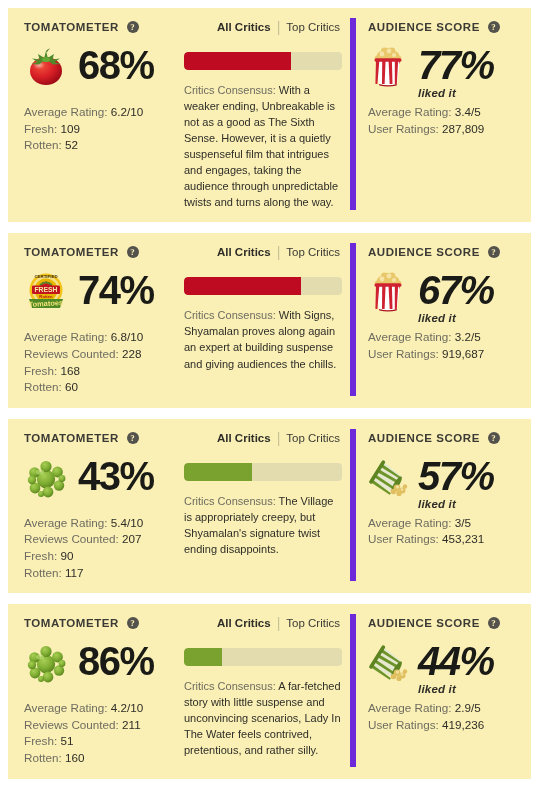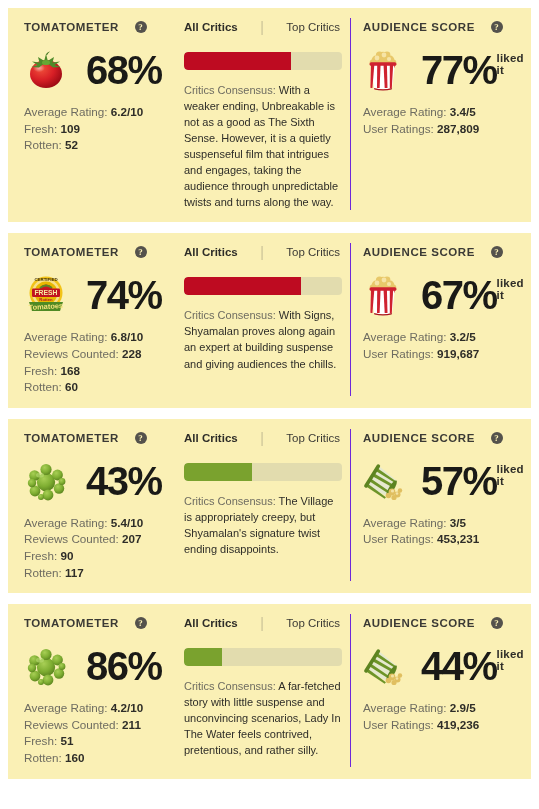--- a/index.html
+++ b/index.html
@@ -44,32 +44,32 @@
     flex: 0 0 170px;
     box-sizing: border-box;
     padding: 0 8px 0 4px;
     position: relative;
   }
   .col-audience {
     flex: 1 1 auto;
     box-sizing: border-box;
     padding: 0 4px 0 12px;
     position: relative;
-    border-left: 1px solid #6d28d9;
+    border-left: 6px solid #6d28d9;
   }
 
   
   .sec-head {
     font-size: 11.5px;
     font-weight: bold;
     letter-spacing: 0.55px;
     color: #3b3a35;
     display: flex;
     align-items: center;
-    gap: 16px;
+    gap: 8px;
     height: 18px;
     margin-bottom: 9px;
     white-space: nowrap;
   }
   .help-icon {
     display: inline-block;
     width: 12px;
     height: 12px;
     border-radius: 50%;
     background: #54524c;
@@ -81,21 +81,21 @@
     font-family: "Liberation Serif", serif;
     flex: 0 0 12px;
   }
 
   
   .tabs {
     height: 18px;
     margin-bottom: 9px;
     display: flex;
     align-items: center;
-    justify-content: space-between;
+    justify-content: flex-end;
     gap: 6px;
     font-size: 11.5px;
     padding-right: 2px;
   }
   .tab-active {
     font-weight: bold;
     color: #2e2d28;
     cursor: pointer;
   }
   .tab-sep {
@@ -105,48 +105,47 @@
     line-height: 1;
   }
   .tab-inactive {
     color: #3b3a35;
     cursor: pointer;
   }
 
   
   .score-row {
     display: flex;
-    align-items: center;
-    gap: 18px;
+    gap: 10px;
     height: 50px;
   }
   .score-num {
     font-size: 40px;
     font-weight: bold;
     color: #1a1a17;
     letter-spacing: -1.5px;
     line-height: 1;
   }
-  .aud-score-block { display: flex; flex-direction: row; }
+  .aud-score-block { display: flex; flex-direction: column; font-style: italic; }
   .liked-it {
     font-size: 11.5px;
     font-weight: bold;
     color: #2e2d28;
     margin-top: 2px;
     letter-spacing: 0.2px;
   }
 
   
   .stats {
     margin-top: 9px;
     font-size: 11.7px;
     line-height: 1.42;
     color: #6e6c61;
   }
-  .stats .v { font-weight: bold; color: #2e2d28; }
+  .stats .v { font-weight: normal; color: #2e2d28; }
 
   
   .meter {
     height: 18px;
     border-radius: 4px;
     background: #e2dcae;
     overflow: hidden;
     margin: 16px 0 12px 0;
     position: relative;
   }

